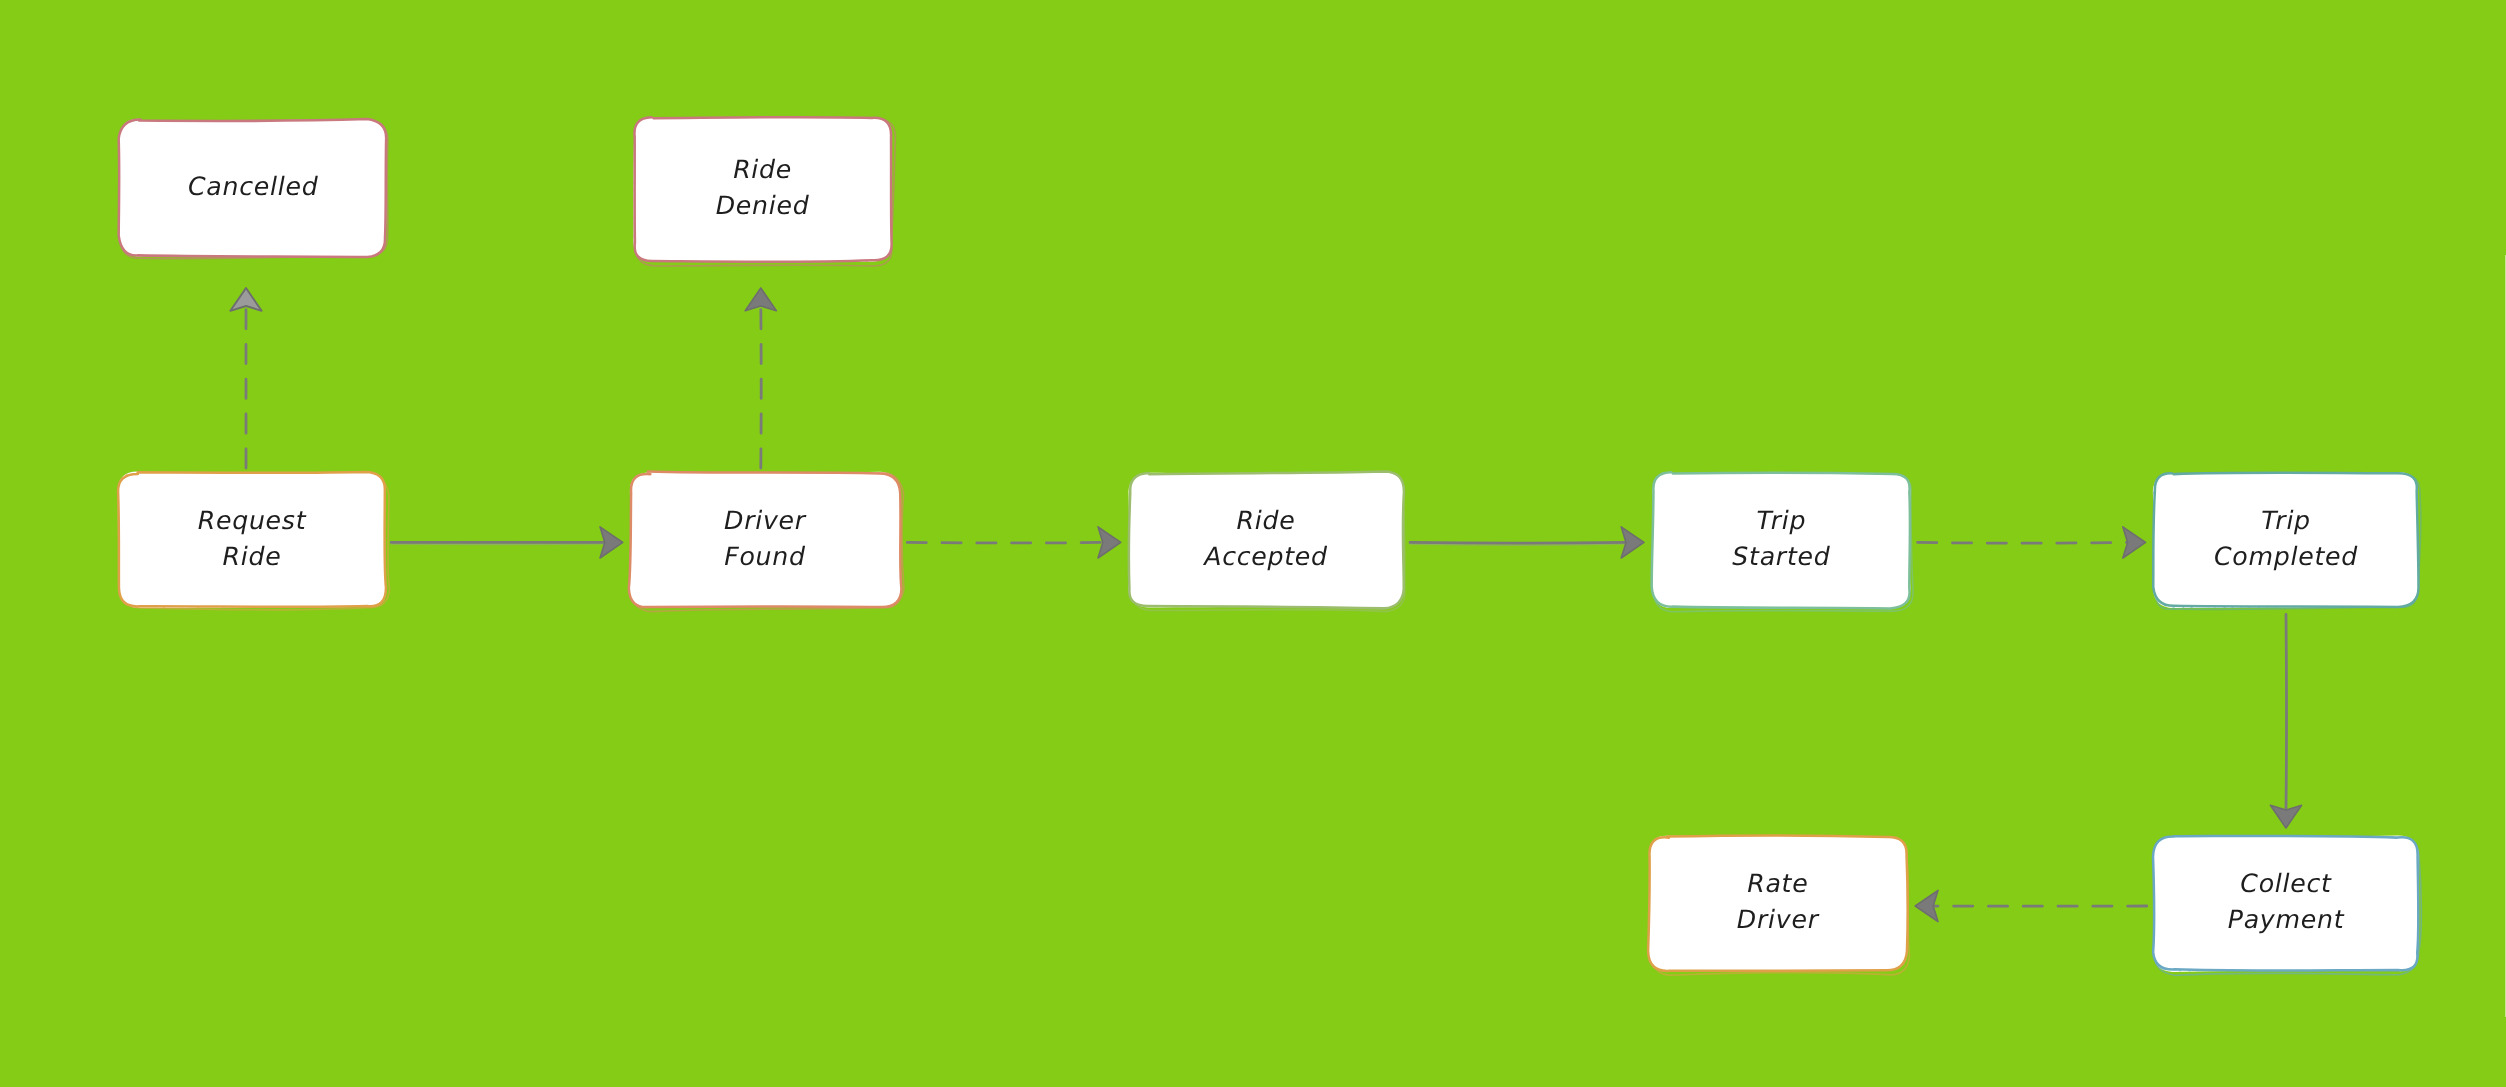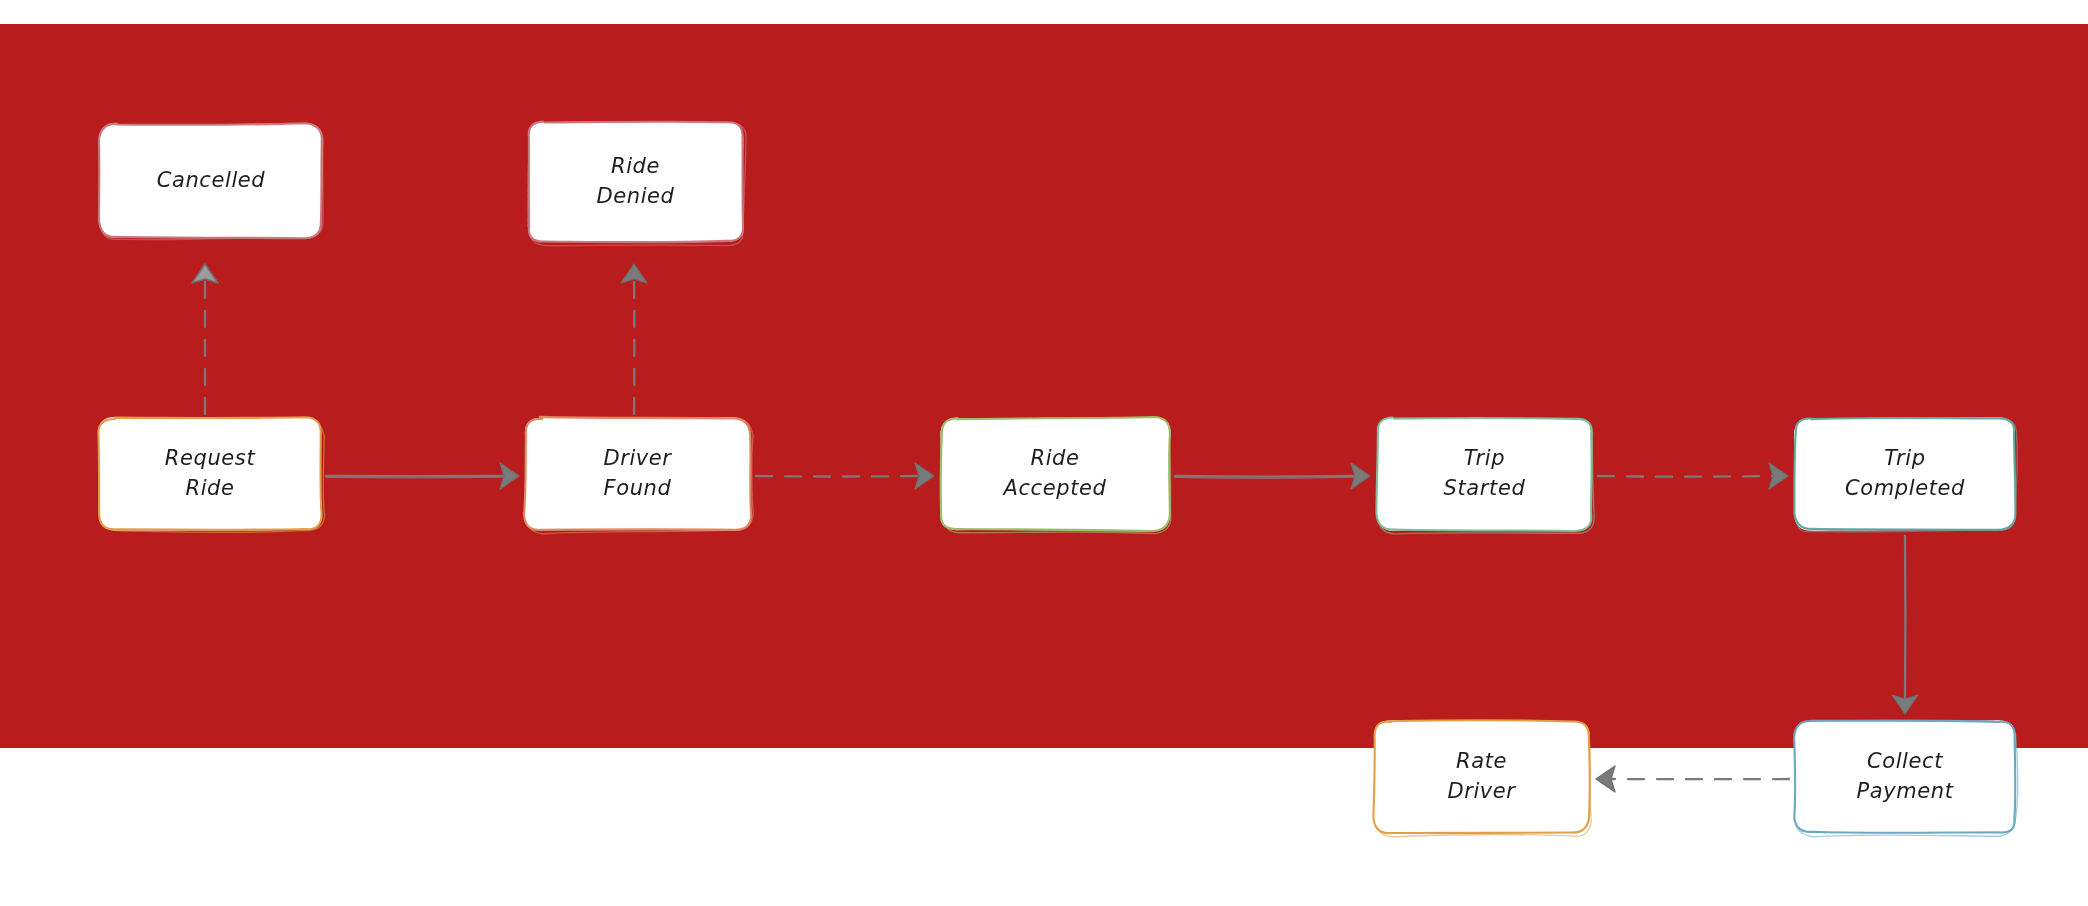--- a/index.html
+++ b/index.html
@@ -10,23 +10,22 @@
   }
   body {
     width: 2088px;
     height: 906px;
     overflow: hidden;
     font-family: "DejaVu Sans", sans-serif;
   }
   #canvas-root {
     position: relative;
     width: 2088px;
-    height: 724px;
-    background: #b91c1c;
-    margin-top: 24px;
+    height: 906px;
+    background: #84cc16;
   }
   #diagram-svg {
     position: absolute;
     top: 0;
     left: 0;
     width: 2088px;
     height: 906px;
     display: block;
   }
   .node-label {

